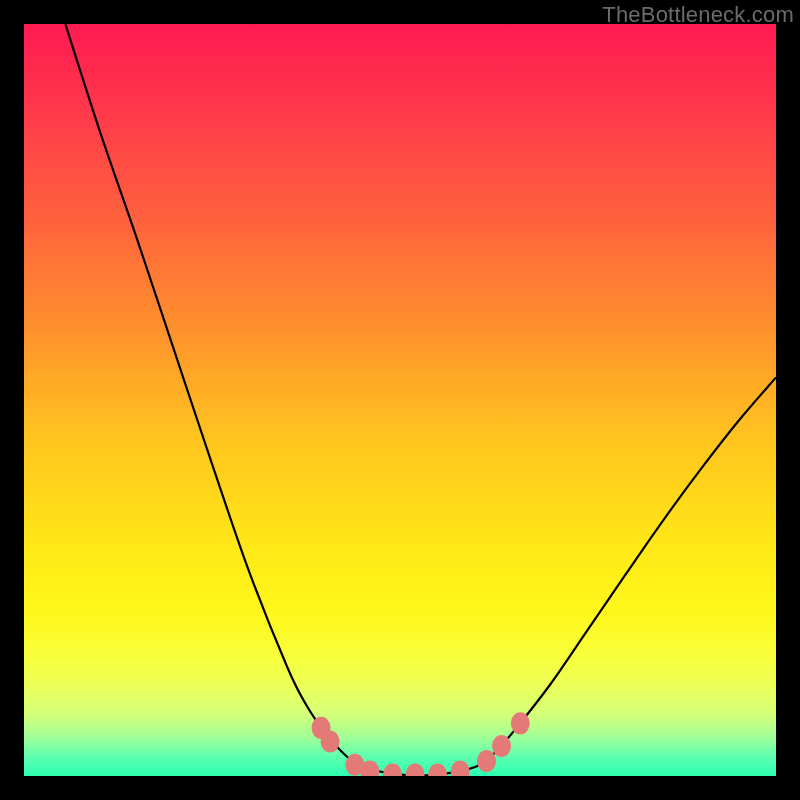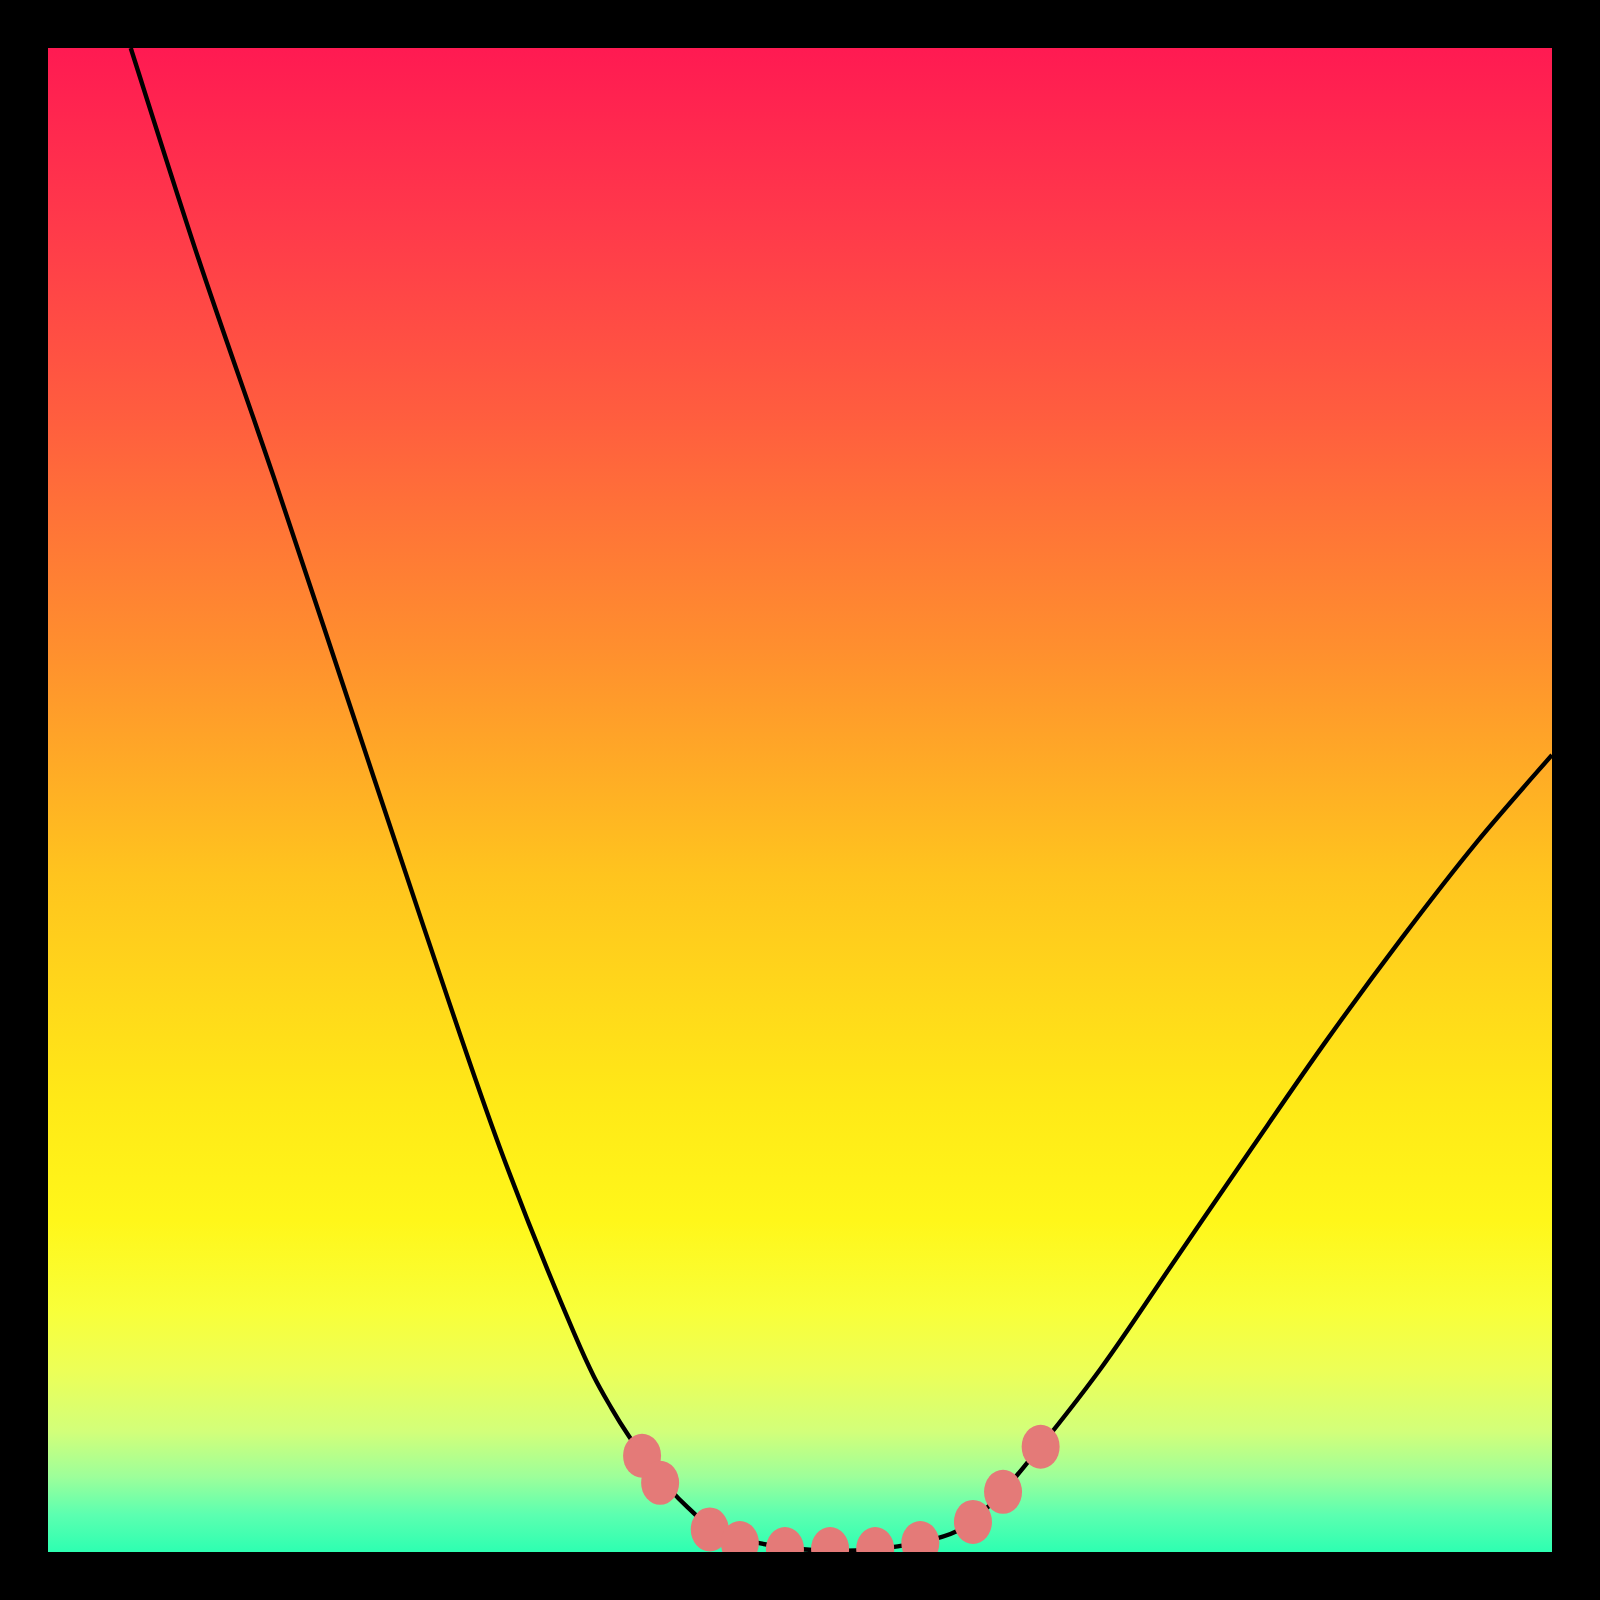--- a/index.html
+++ b/index.html
@@ -40,20 +40,21 @@
     font-size: 22px;
     letter-spacing: 0.2px;
     font-weight: 400;
     user-select: none;
   }
 </style>
 </head>
 <body>
 
 <div class="frame">
+  <div class="watermark">TheBottleneck.com</div>
   <div class="plot-area">
     <svg class="gradient-bg" viewBox="0 0 752 752" preserveAspectRatio="none">
       <defs>
         <linearGradient id="bg-grad" x1="0" y1="0" x2="0" y2="1">
             <stop offset="0%" stop-color="#ff1a52"></stop>
             <stop offset="12%" stop-color="#ff3a4a"></stop>
             <stop offset="25%" stop-color="#ff5f3e"></stop>
             <stop offset="40%" stop-color="#ff8f2e"></stop>
             <stop offset="55.00000000000001%" stop-color="#ffc41e"></stop>
             <stop offset="70%" stop-color="#ffe917"></stop>

